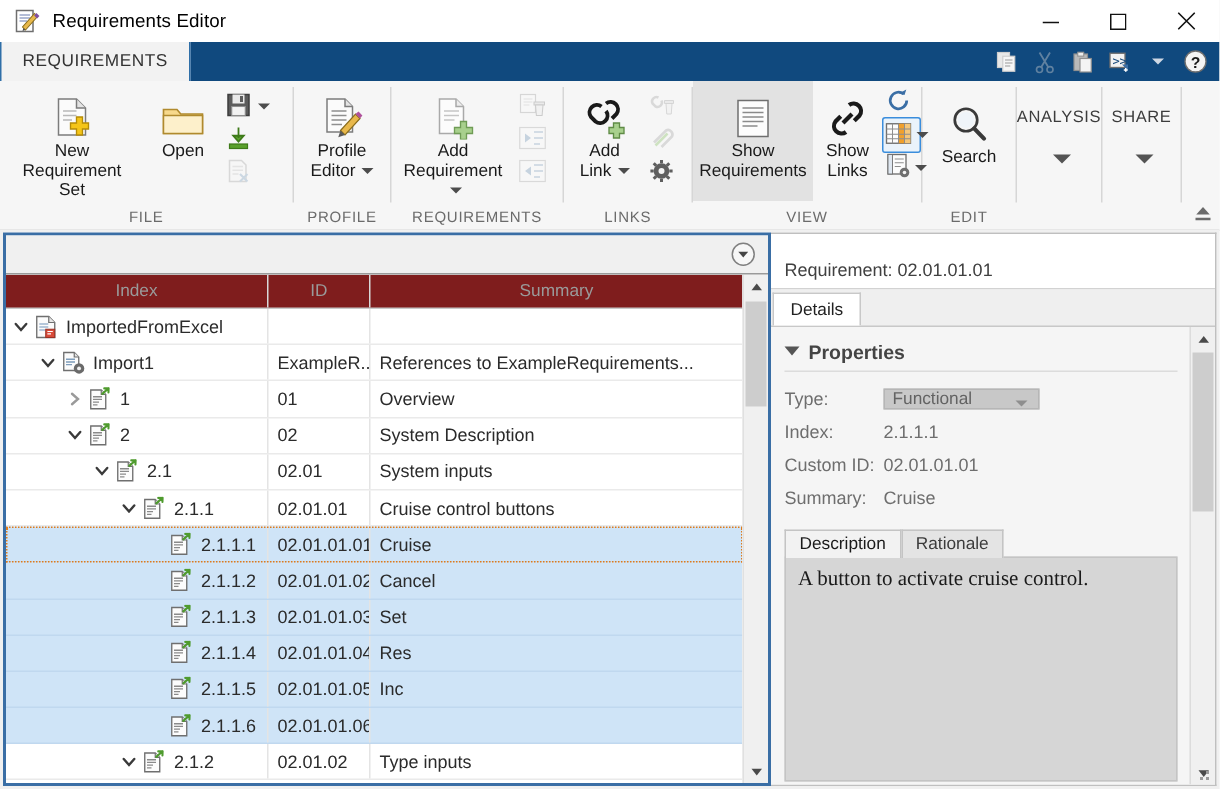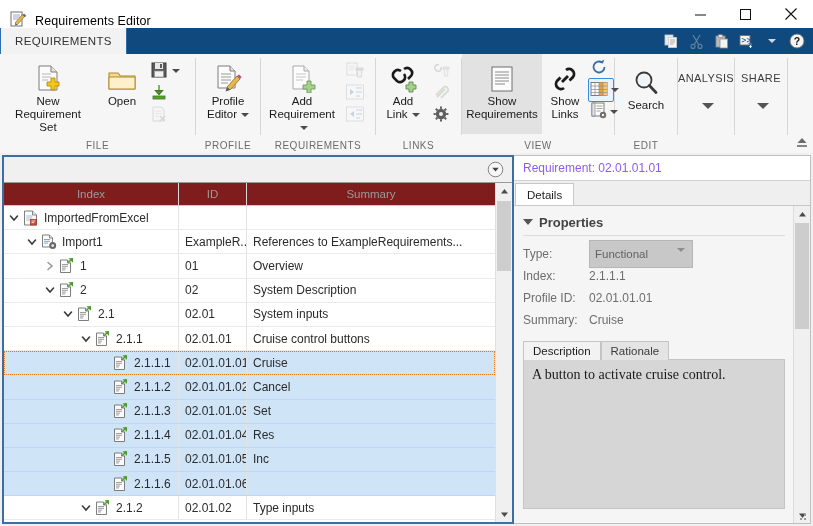--- a/index.html
+++ b/index.html
@@ -8,21 +8,21 @@
     font-family:"Liberation Sans", sans-serif;
     font-size:12px;
     background:#ffffff;
     color:#000;
     -webkit-font-smoothing:antialiased;
   }
   #app{position:relative;width:813px;height:526px;box-sizing:border-box;}
 
   
   .titlebar{
-    height:28px;background:#ffffff;display:flex;align-items:flex-end;
+    height:28px;background:#ffffff;display:flex;align-items:center;
     border-bottom:none;position:relative;
   }
   .title-icon{width:18px;height:18px;margin-left:9px;margin-right:8px;position:relative;flex:none;}
   .title-text{font-size:12.5px;color:#000;letter-spacing:.1px;}
   .winbtns{position:absolute;right:0;top:0;height:28px;display:flex;}
   .winbtn{width:45px;height:28px;display:flex;align-items:center;justify-content:center;}
   .winbtn svg{display:block;}
 
   
   .tabstrip{
@@ -115,38 +115,38 @@
   .vsb{width:16px;flex:none;background:#f0f0f0;border-left:1px solid #e0e0e0;display:flex;flex-direction:column;}
   .sb-arrow{height:16px;display:flex;align-items:center;justify-content:center;flex:none;}
   .sb-track{flex:1;position:relative;}
   .sb-thumb{position:absolute;left:1px;right:1px;background:#cdcdcd;}
 
   
   .rightpanel{
     flex:1;margin:2px 2px 2px 0;box-sizing:border-box;background:#fff;
     display:flex;flex-direction:column;border:1px solid #bfbfbf;border-left:none;position:relative;
   }
-  .rp-title{height:24px;display:flex;align-items:center;padding-left:9px;font-size:12px;color:#8b5cf6;
-    border-bottom:1px solid #d2d2d2;background:#fff;flex:none;}
+  .rp-title{height:24px;display:flex;align-items:center;padding-left:9px;font-size:12px;color:#404040;
+    border-bottom:1px solid #d2d2d2;background:#fff;flex:none;margin-top:12px;}
   .rp-tabs{height:24px;display:flex;align-items:flex-end;background:#efefef;border-bottom:1px solid #c8c8c8;flex:none;}
   .rp-tab{height:22px;padding:0 11px;display:flex;align-items:center;font-size:11.5px;color:#222;
     background:#fff;border:1px solid #c8c8c8;border-bottom:none;box-sizing:border-box;margin-left:1px;}
   .rp-body{flex:1;display:flex;overflow:hidden;background:#f5f5f5;}
   .rp-content{flex:1;padding:6px 8px 0 9px;box-sizing:border-box;overflow:hidden;}
 
   .prop-hdr{display:flex;align-items:center;gap:6px;height:20px;margin-bottom:3px;}
   .prop-hdr .tri{width:0;height:0;border-left:5px solid transparent;border-right:5px solid transparent;border-top:6px solid #555;}
   .prop-hdr .t{font-size:13px;font-weight:bold;color:#444;}
   .prop-rule{height:1px;background:#dcdcdc;margin:0 0 7px 0;}
 
   .prow{display:flex;align-items:center;height:22px;font-size:12px;color:#6e6e6e;}
   .plabel{width:66px;flex:none;color:#6e6e6e;}
   .pvalue{color:#6e6e6e;}
   .pselect{
-    width:104px;height:28px;background:#c8c8c8;border:1px solid #b6b6b6;box-sizing:border-box;
+    width:104px;height:14px;background:#c8c8c8;border:1px solid #b6b6b6;box-sizing:border-box;
     display:flex;align-items:center;padding-left:5px;font-size:11.5px;color:#636363;position:relative;
   }
   .pselect .c{position:absolute;right:7px;top:7px;width:0;height:0;
     border-left:4px solid transparent;border-right:4px solid transparent;border-top:4px solid #8e8e8e;}
 
   .dtabs{display:flex;align-items:flex-end;margin-top:9px;height:20px;}
   .dtab{height:19px;padding:0 9px;display:flex;align-items:center;font-size:11.5px;color:#3b3b3b;
     background:#e4e4e4;border:1px solid #c4c4c4;border-bottom:none;box-sizing:border-box;}
   .dtab.active{background:#f2f2f2;color:#1a1a1a;}
   .dbox{
@@ -837,21 +837,21 @@
             <span class="pselect">
               <span>Functional</span>
               <span class="c"></span>
             </span>
           </div>
           <div class="prow">
             <span class="plabel">Index:</span>
             <span class="pvalue">2.1.1.1</span>
           </div>
           <div class="prow">
-            <span class="plabel">Profile ID:</span>
+            <span class="plabel">Custom ID:</span>
             <span class="pvalue">02.01.01.01</span>
           </div>
           <div class="prow">
             <span class="plabel">Summary:</span>
             <span class="pvalue">Cruise</span>
           </div>
 
           <div class="dtabs">
             <div class="dtab active">
               <span>Description</span>

